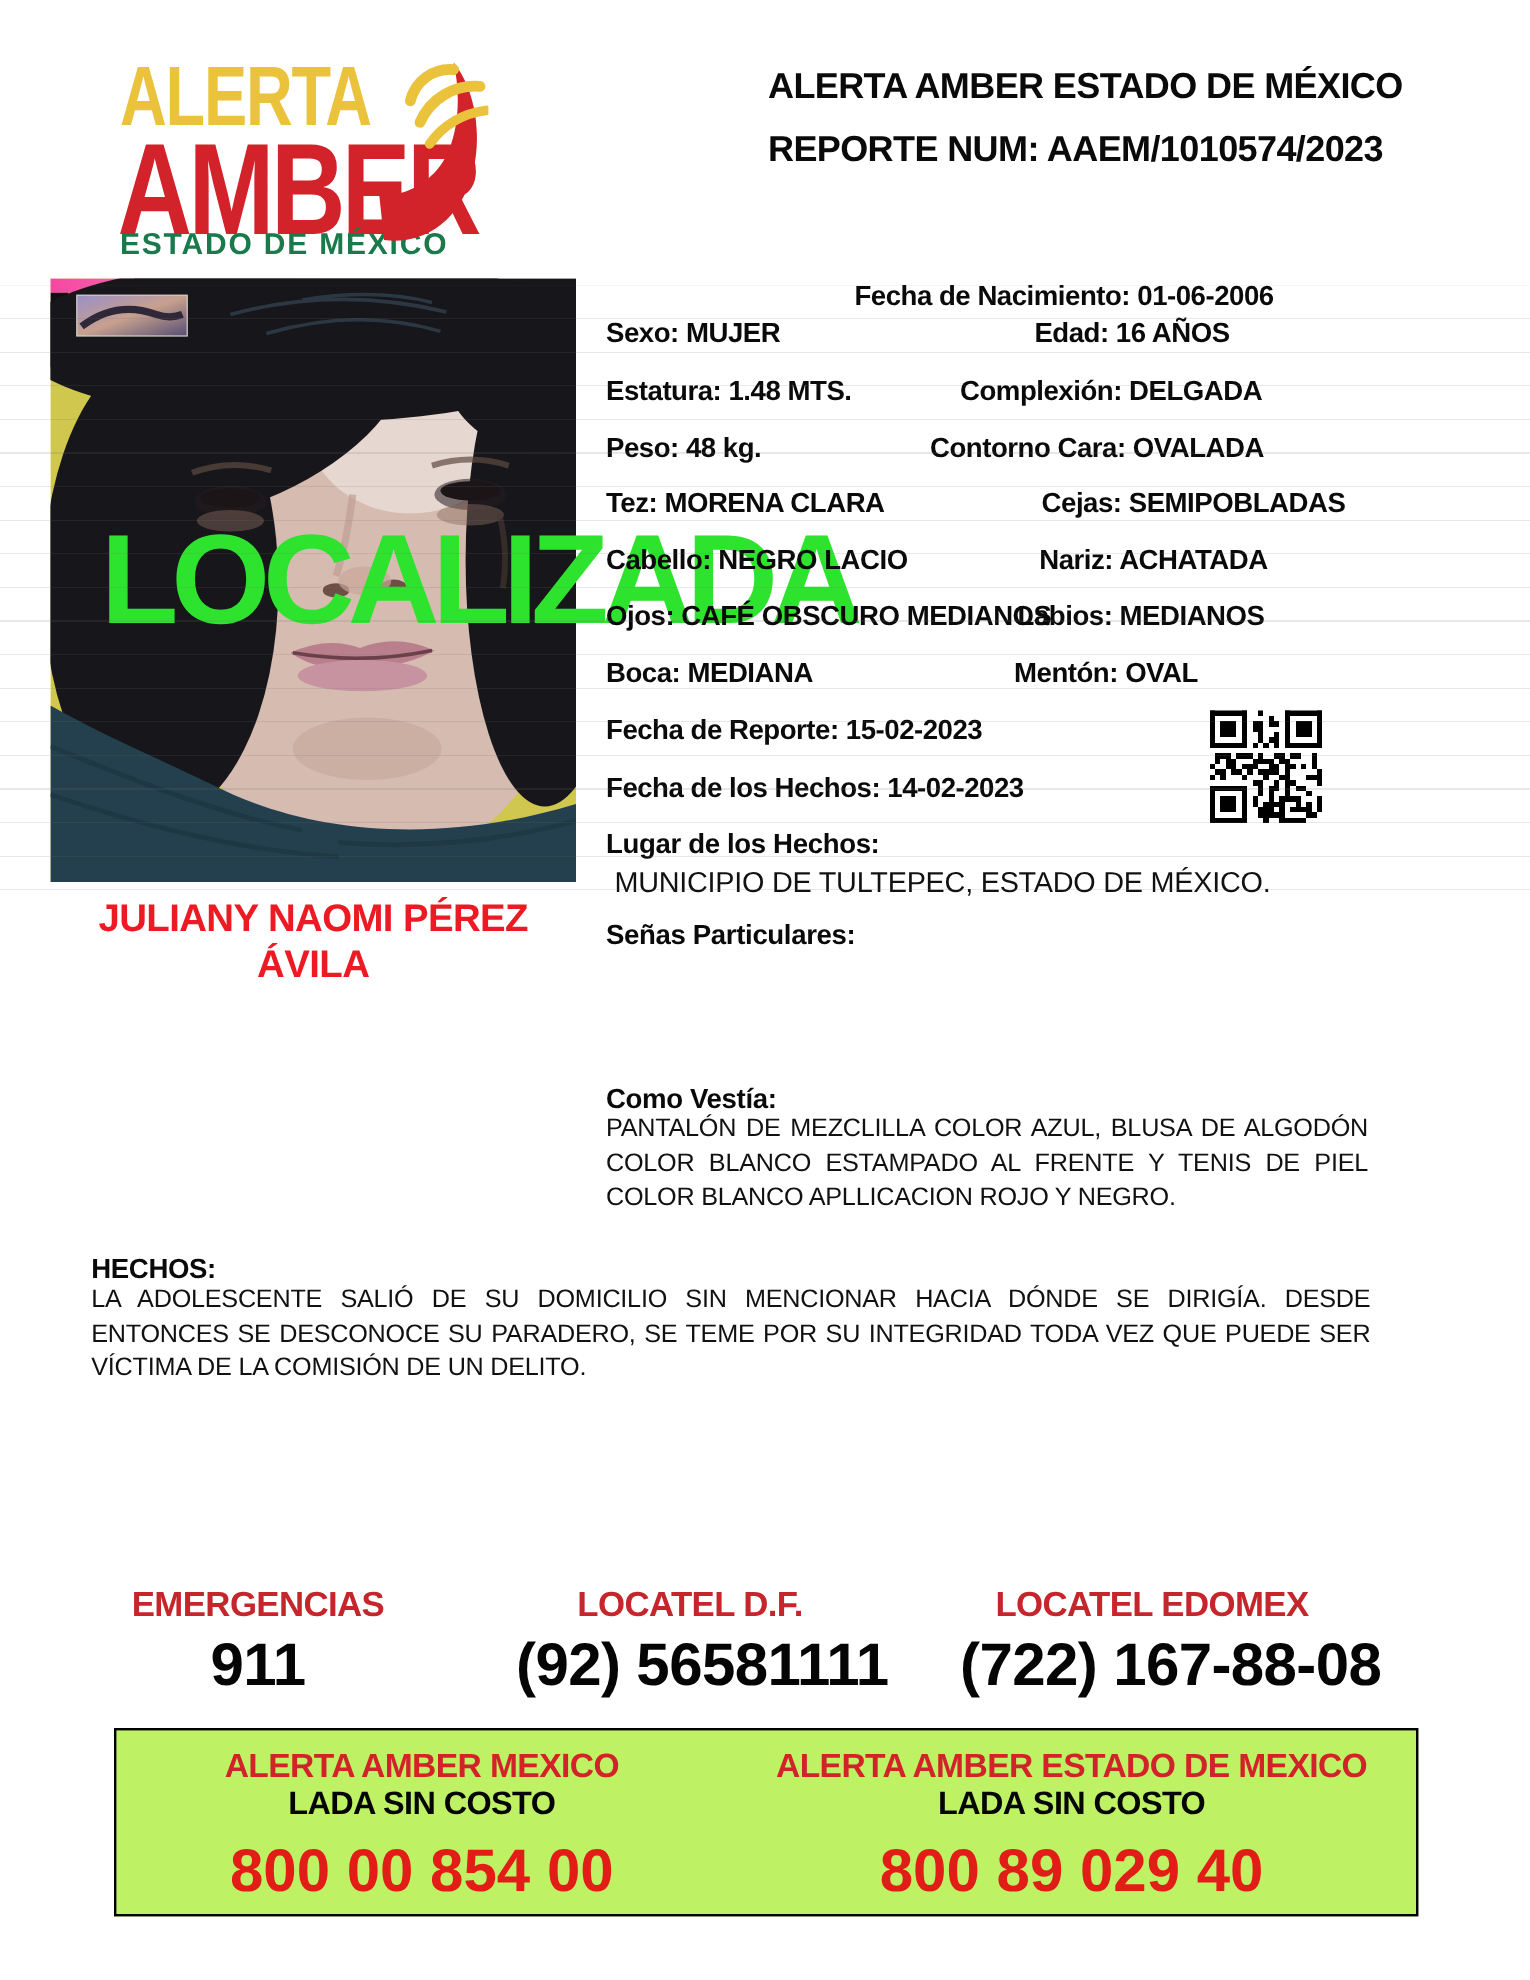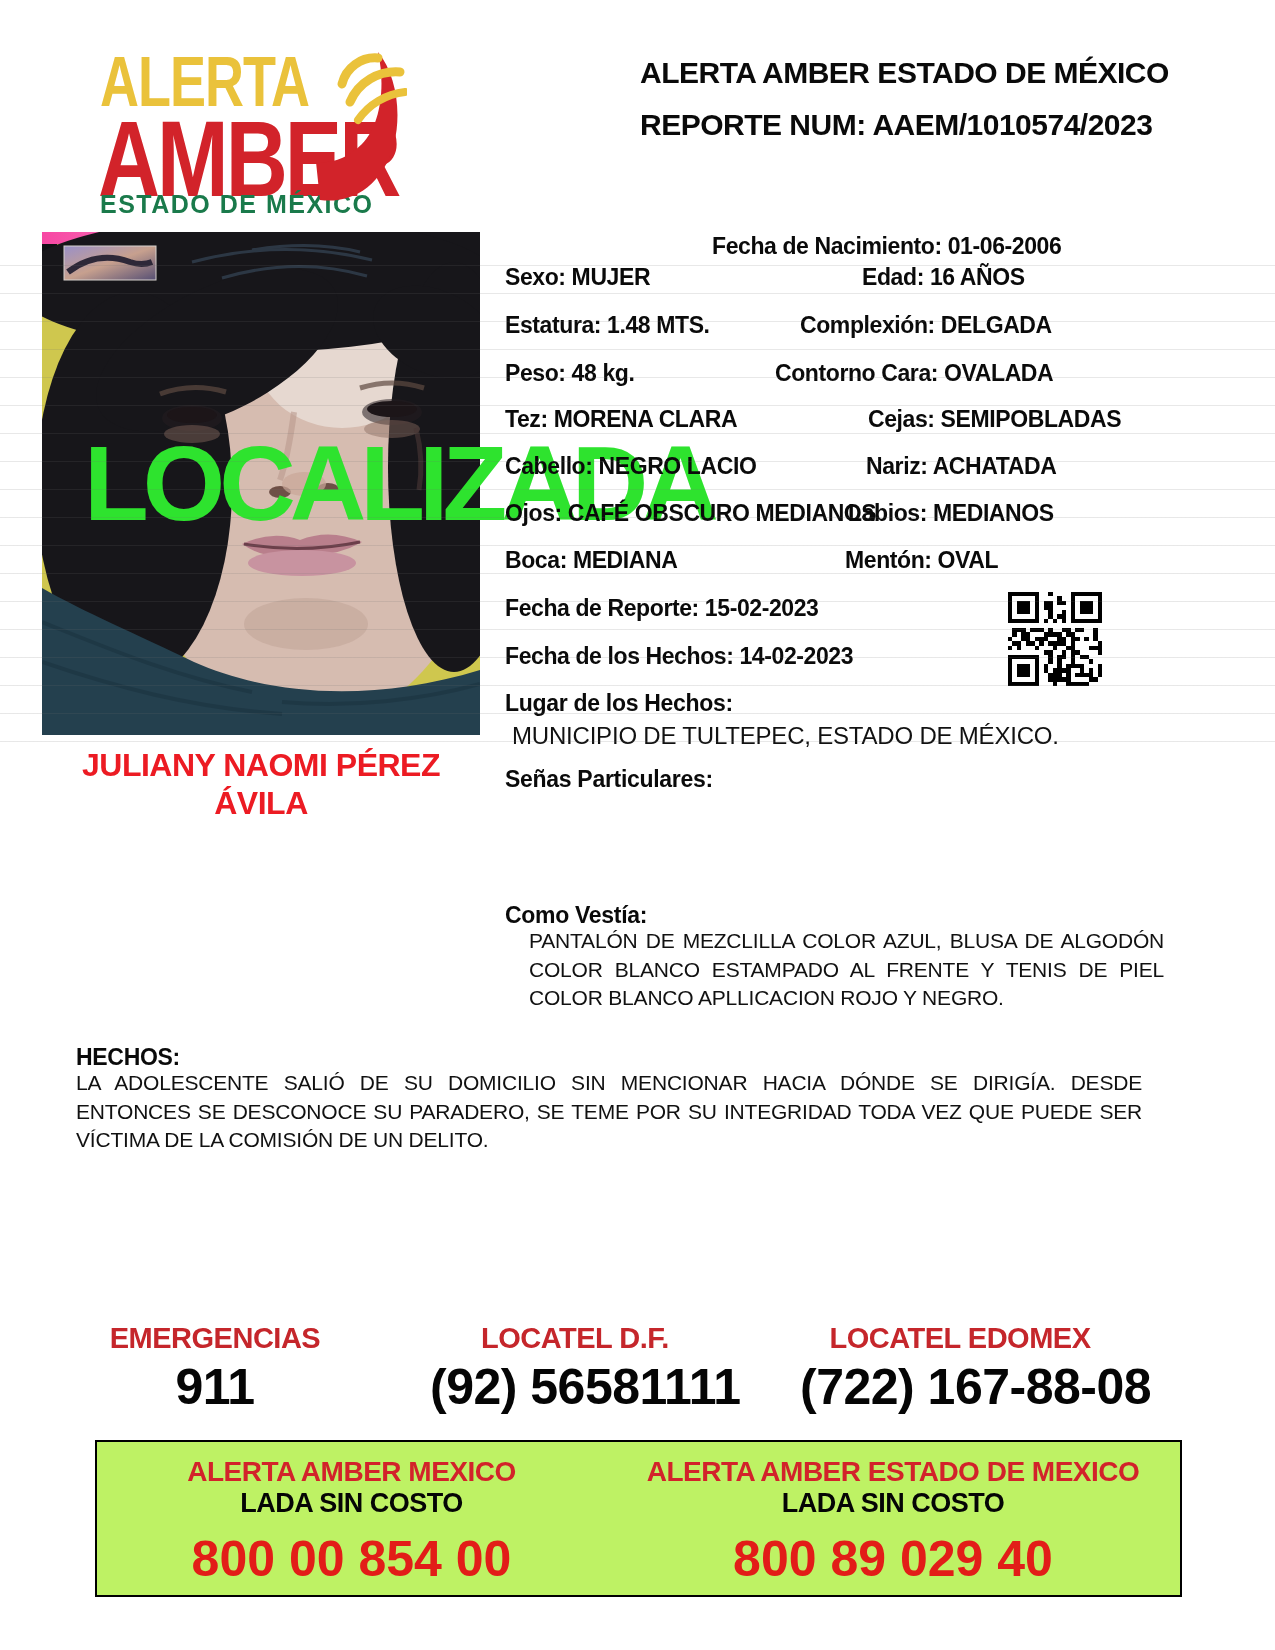--- a/index.html
+++ b/index.html
@@ -335,21 +335,21 @@
       <rect x="16" y="20" width="1" height="1" fill="#000"></rect>
       <rect x="17" y="20" width="1" height="1" fill="#000"></rect>
     </svg>
 
   <span class="sec-head" style="left:505px;top:690px">Lugar de los Hechos:</span>
   <span class="municipio" style="left:512px;top:722px">MUNICIPIO DE TULTEPEC, ESTADO DE MÉXICO.</span>
 
   <span class="sec-head" style="left:505px;top:766px">Señas Particulares:</span>
 
   <span class="sec-head" style="left:505px;top:902px">Como Vestía:</span>
-  <div class="body-text" style="left:529px;top:927px;width:635px">PANTALÓN DE MEZCLILLA COLOR AZUL, BLUSA DE ALGODÓN COLOR BLANCO ESTAMPADO AL FRENTE Y TENIS DE PIEL COLOR BLANCO APLLICACION ROJO Y NEGRO.</div>
+  <div class="body-text" style="left:505px;top:927px;width:635px">PANTALÓN DE MEZCLILLA COLOR AZUL, BLUSA DE ALGODÓN COLOR BLANCO ESTAMPADO AL FRENTE Y TENIS DE PIEL COLOR BLANCO APLLICACION ROJO Y NEGRO.</div>
 
   <span class="sec-head" style="left:76px;top:1044px">HECHOS:</span>
   <div class="body-text" style="left:76px;top:1069px;width:1066px">LA ADOLESCENTE SALIÓ DE SU DOMICILIO SIN MENCIONAR HACIA DÓNDE SE DIRIGÍA. DESDE ENTONCES SE DESCONOCE SU PARADERO, SE TEME POR SU INTEGRIDAD TODA VEZ QUE PUEDE SER VÍCTIMA DE LA COMISIÓN DE UN DELITO.</div>
 
   <div class="contact-col cc1">
     <div class="contact-label">EMERGENCIAS</div>
     <div class="contact-number">911</div>
   </div>
   <div class="contact-col cc2">
     <div class="contact-label">LOCATEL D.F.</div>

